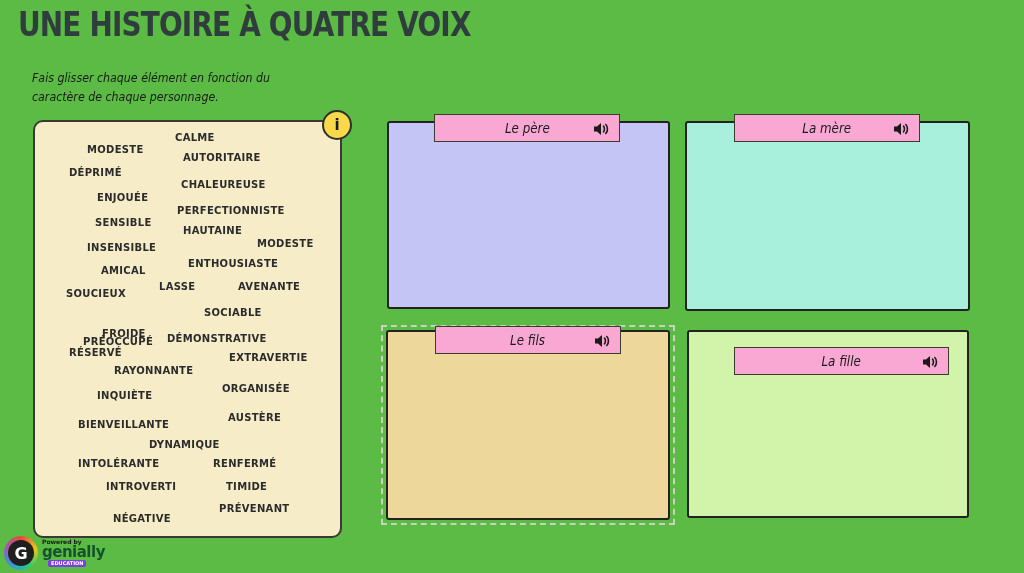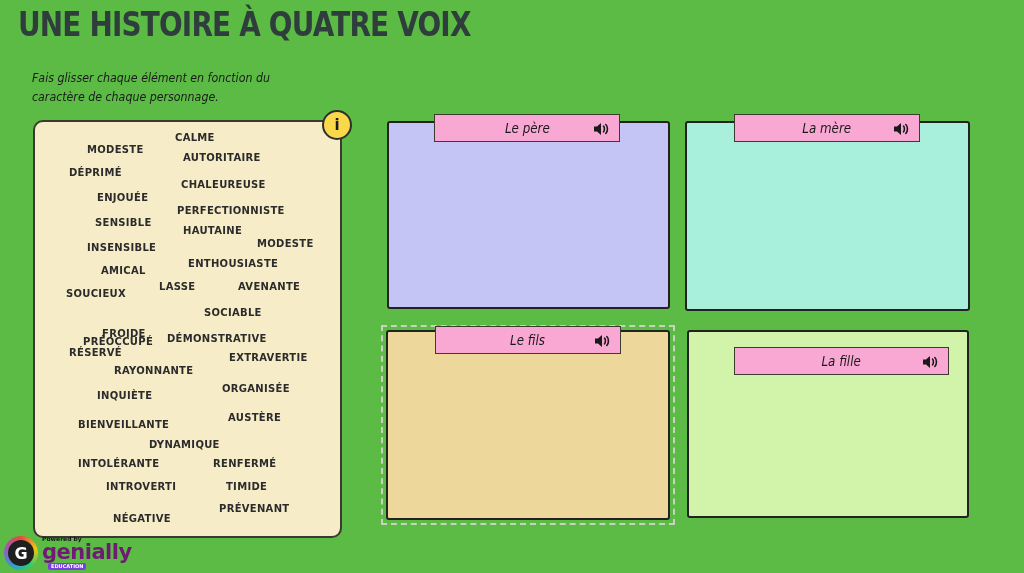--- a/index.html
+++ b/index.html
@@ -54,21 +54,21 @@
     width: 34px; height: 34px; border-radius: 50%;
     background: conic-gradient(#e74c3c, #f1c40f, #2ecc71, #3498db, #9b59b6, #e74c3c);
     display: flex; align-items: center; justify-content: center;
   }
   .brand-inner {
     width: 26px; height: 26px; border-radius: 50%; background: #1f1f1f; color: #fff;
     font-weight: bold; font-size: 16px; display: flex; align-items: center; justify-content: center;
   }
   .brand-text { margin-left: 4px; display: flex; flex-direction: column; line-height: 1; }
   .brand-powered { font-size: 6px; color: #1a1a1a; font-weight: bold; }
-  .brand-name { font-size: 21px; font-weight: bold; color: #701a75; letter-spacing: -0.5px; }
+  .brand-name { font-size: 15px; font-weight: bold; color: #14532d; letter-spacing: -0.5px; }
   .brand-edu { font-size: 5px; color: #fff; background: #7a3fe0; padding: 1px 3px; border-radius: 2px; font-weight: bold; align-self: flex-start; margin-left: 6px; }
 </style>
 </head>
 <body>
 
 <div class="title">UNE HISTOIRE À QUATRE VOIX</div>
 <div class="instr">Fais glisser chaque élément en fonction du caractère de chaque personnage.</div>
 
 <div class="bank" id="bank">
     <div class="word" style="left: 140px; top: 10px;">CALME</div>

